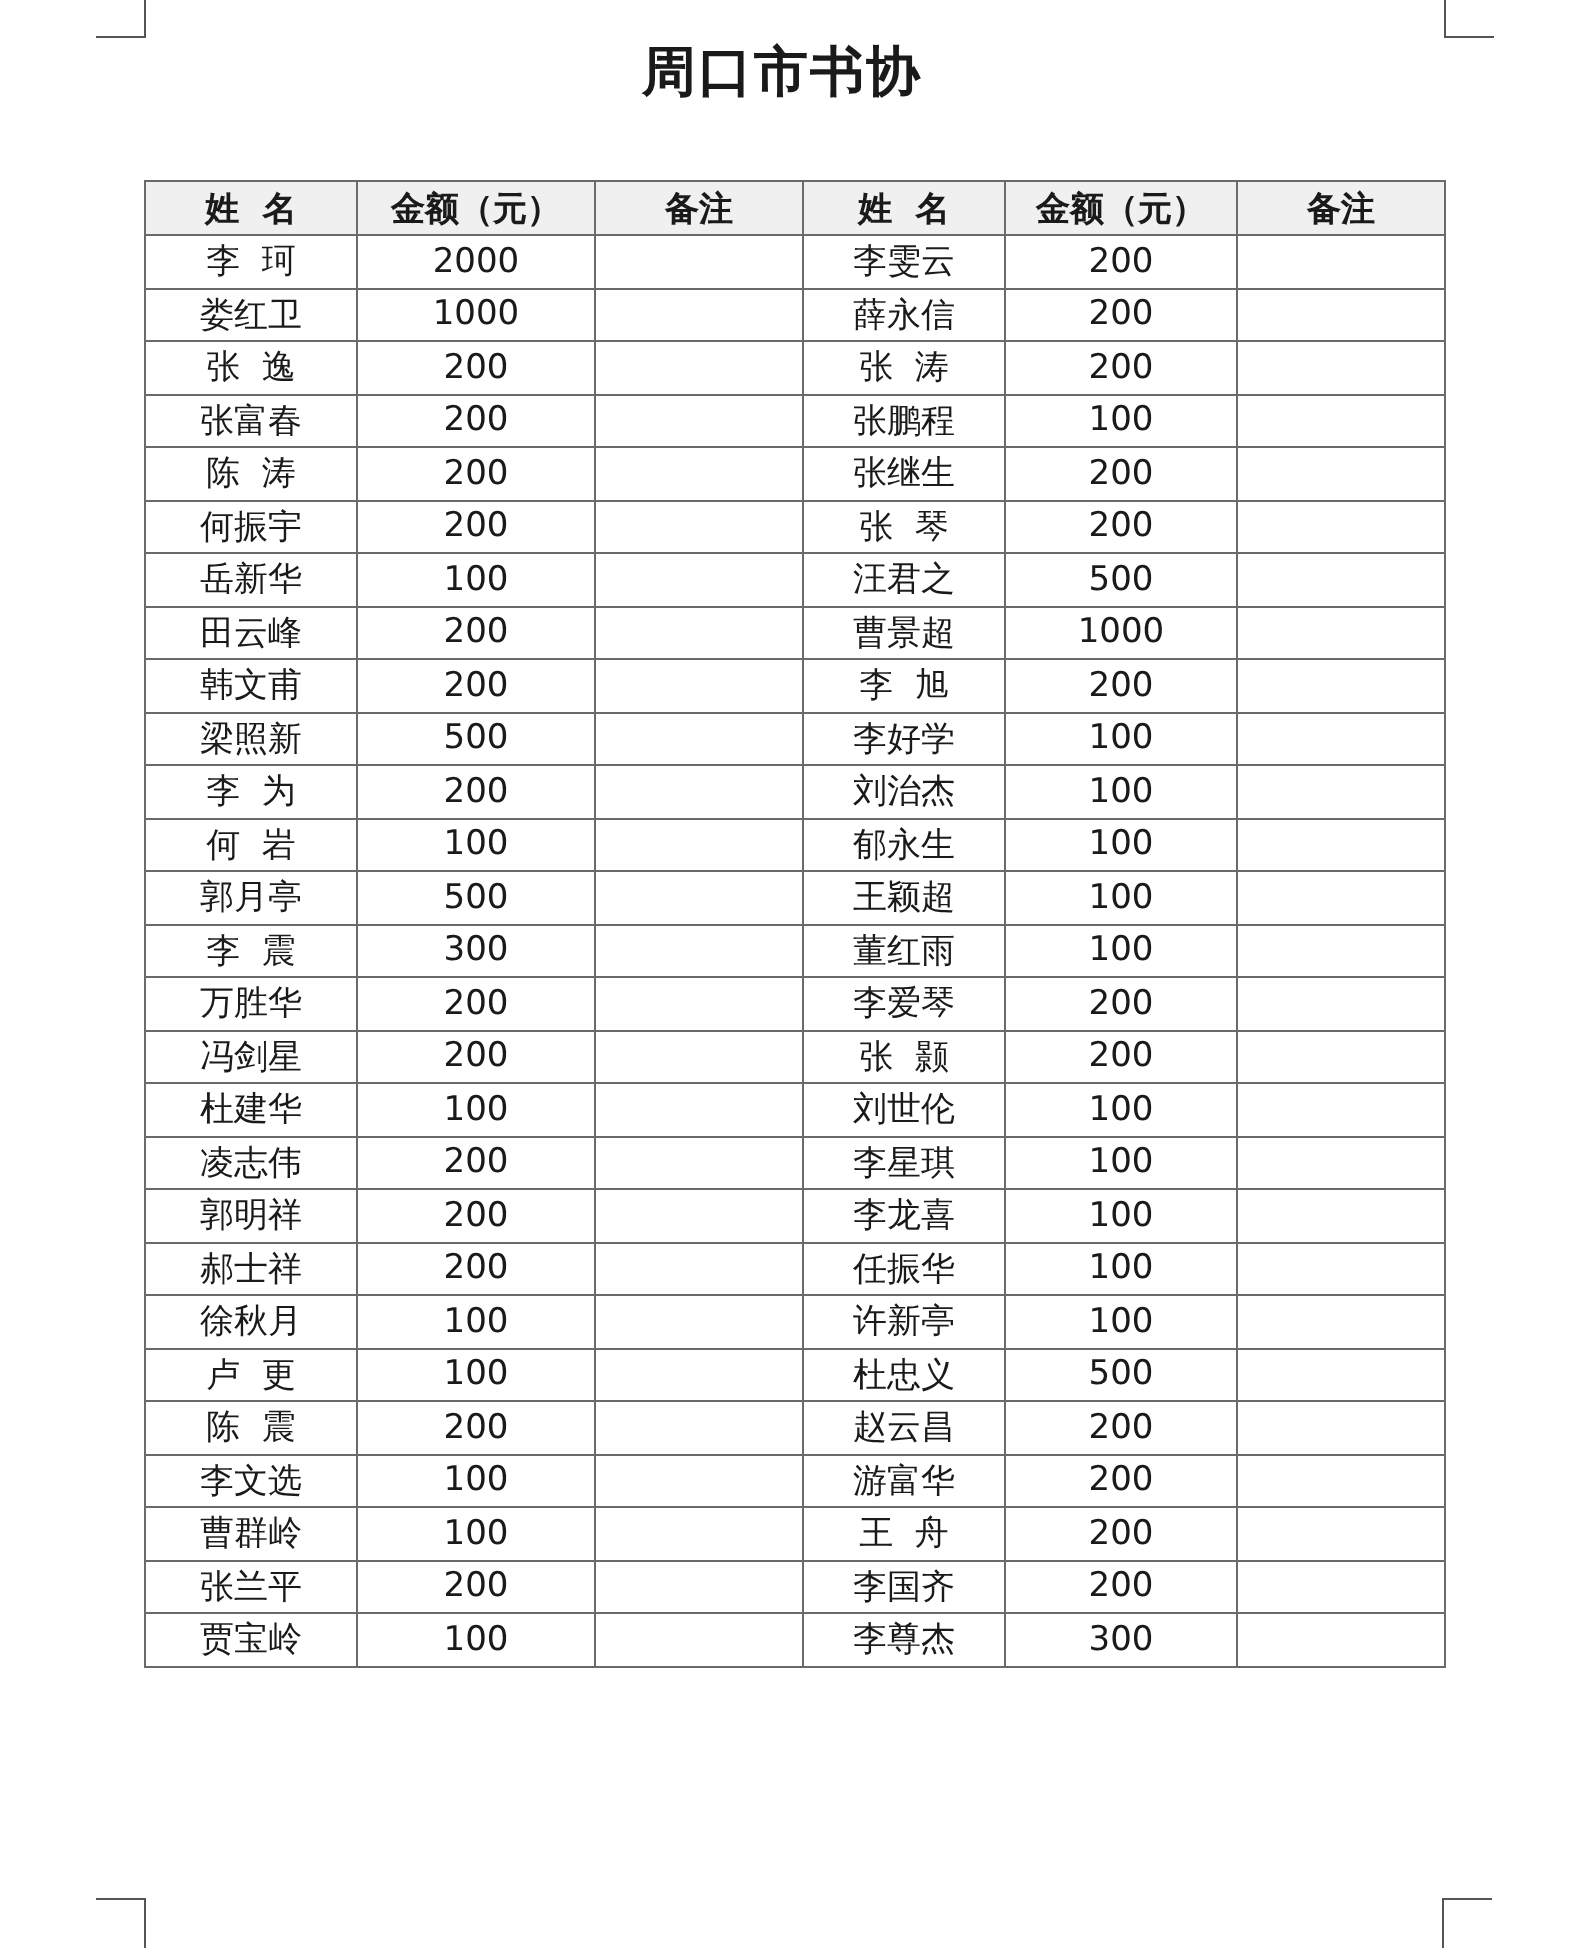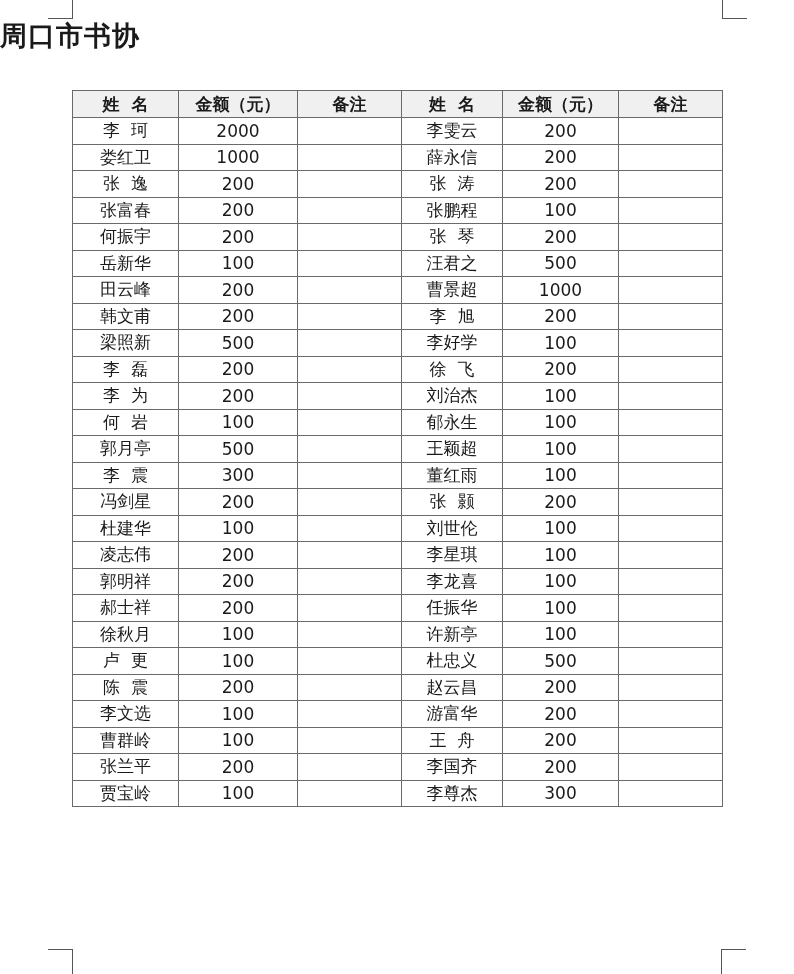--- a/index.html
+++ b/index.html
@@ -6,21 +6,21 @@
     body {
       width: 794px; height: 974px; background: #ffffff; position: relative; overflow: hidden;
       font-family: "DejaVu Sans", "Liberation Sans", sans-serif; color: #1a1a1a;
     }
     .corner { position: absolute; border-color: #555; border-style: solid; border-width: 0; }
     .c-tl { left: 48px; top: 0; width: 24px; height: 18px; border-right-width: 1px; border-bottom-width: 1px; }
     .c-tr { left: 722px; top: 0; width: 24px; height: 18px; border-left-width: 1px; border-bottom-width: 1px; }
     .c-bl { left: 48px; top: 949px; width: 24px; height: 25px; border-right-width: 1px; border-top-width: 1px; }
     .c-br { left: 721px; top: 949px; width: 24px; height: 25px; border-left-width: 1px; border-top-width: 1px; }
     .title {
-      position: absolute; left: 0; top: 18px; width: 782px; 
+      position: absolute; left: 0; top: 18px; width: 782px; text-align: center;
       font-size: 27px; font-weight: bold; letter-spacing: 1px;
     }
     table.donations {
       position: absolute; left: 72px; top: 90px;
       border-collapse: collapse; table-layout: fixed; width: 650px;
     }
     table.donations th, table.donations td {
       border: 1px solid #6a6a6a; padding: 0; text-align: center; vertical-align: middle;
       font-size: 17px; white-space: pre; overflow: hidden;
     }
@@ -92,20 +92,28 @@
       </tr>
       <tr>
         <td class="name">张富春</td>
         <td>200</td>
         <td></td>
         <td class="name">张鹏程</td>
         <td>100</td>
         <td></td>
       </tr>
       <tr>
+        <td class="name">陈  涛</td>
+        <td>200</td>
+        <td></td>
+        <td class="name">张继生</td>
+        <td>200</td>
+        <td></td>
+      </tr>
+      <tr>
         <td class="name">何振宇</td>
         <td>200</td>
         <td></td>
         <td class="name">张  琴</td>
         <td>200</td>
         <td></td>
       </tr>
       <tr>
         <td class="name">岳新华</td>
         <td>100</td>
@@ -132,28 +140,20 @@
       </tr>
       <tr>
         <td class="name">梁照新</td>
         <td>500</td>
         <td></td>
         <td class="name">李好学</td>
         <td>100</td>
         <td></td>
       </tr>
       <tr>
-        <td class="name">李  磊</td>
-        <td>200</td>
-        <td></td>
-        <td class="name">徐  飞</td>
-        <td>200</td>
-        <td></td>
-      </tr>
-      <tr>
         <td class="name">李  为</td>
         <td>200</td>
         <td></td>
         <td class="name">刘治杰</td>
         <td>100</td>
         <td></td>
       </tr>
       <tr>
         <td class="name">何  岩</td>
         <td>100</td>
@@ -172,20 +172,28 @@
       </tr>
       <tr>
         <td class="name">李  震</td>
         <td>300</td>
         <td></td>
         <td class="name">董红雨</td>
         <td>100</td>
         <td></td>
       </tr>
       <tr>
+        <td class="name">万胜华</td>
+        <td>200</td>
+        <td></td>
+        <td class="name">李爱琴</td>
+        <td>200</td>
+        <td></td>
+      </tr>
+      <tr>
         <td class="name">冯剑星</td>
         <td>200</td>
         <td></td>
         <td class="name">张  颢</td>
         <td>200</td>
         <td></td>
       </tr>
       <tr>
         <td class="name">杜建华</td>
         <td>100</td>

